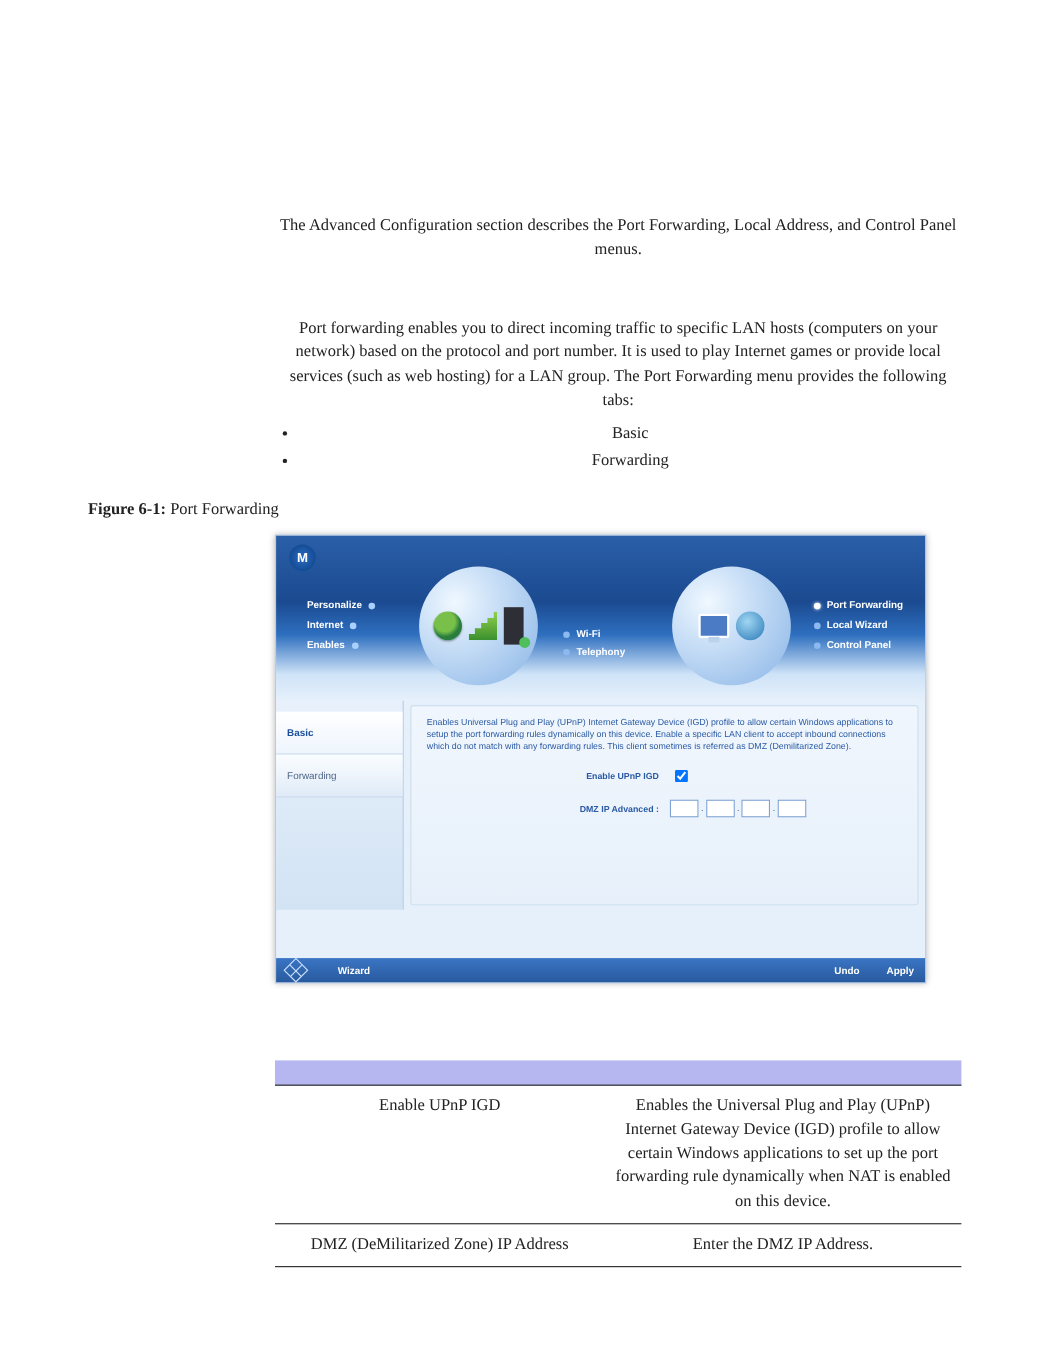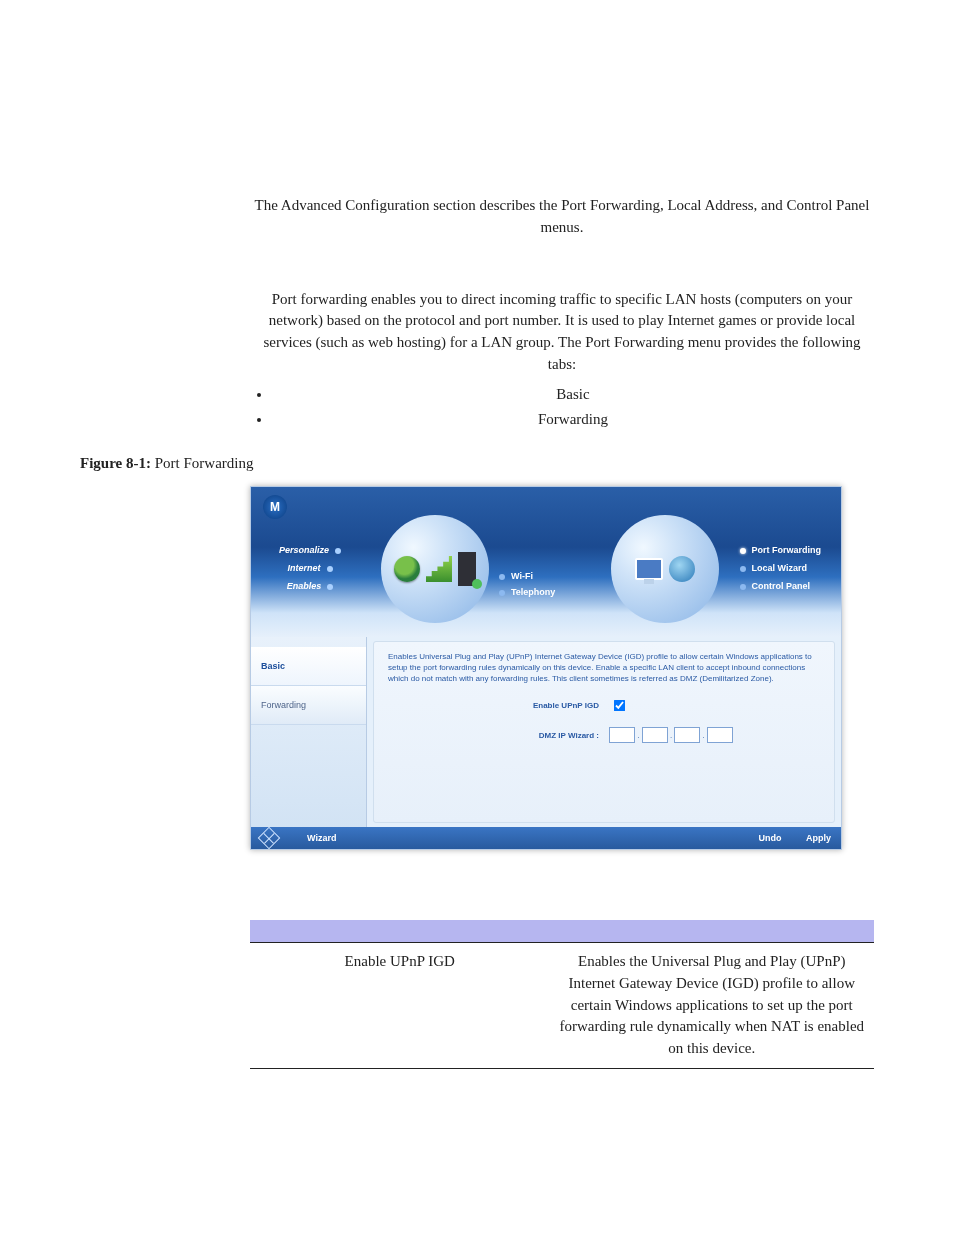--- a/index.html
+++ b/index.html
@@ -59,40 +59,39 @@
     left: 12px; top: 8px;
     width: 24px; height: 24px;
     border-radius: 50%;
     background: radial-gradient(#2b6fc4, #0a3c80);
     display: flex; align-items: center; justify-content: center;
     font-weight: bold; font-size: 12px;
   }
   .left-nav {
     position: absolute;
     left: 28px; top: 58px;
-    text-align: center;
+    text-align: left;
     font-size: 9px;
     font-weight: bold;
-    font-style: italic;
   }
   .left-nav div { margin-bottom: 8px; }
   .left-nav .dot, .right-nav .dot {
     display:inline-block; width:6px;height:6px; border-radius:50%;
     background:#a9d0ff; margin-left:6px; vertical-align:middle;
   }
   .right-nav .dot { margin-left:0; margin-right:6px; background:#8cb9f0;}
   .right-nav .dot.on { background:#fff; box-shadow:0 0 3px #fff;}
   .right-nav {
     position:absolute; right:20px; top:58px;
     font-size:9px; font-weight:bold; text-align:left;
   }
   .right-nav div { margin-bottom:8px; }
 
   .mid-nav {
-    position:absolute; left:248px; top:84px;
+    position:absolute; left:261px; top:84px;
     font-size:9px; font-weight:bold;
   }
   .mid-nav div { margin-bottom:6px; }
   .mid-nav .dot { display:inline-block;width:6px;height:6px;border-radius:50%;background:#8cb9f0;margin-right:6px;vertical-align:middle;}
 
   .bubble {
     position:absolute;
     width:108px;height:108px; border-radius:50%;
     background: radial-gradient(circle at 30% 30%, #f0f8ff 0%, #cfe3f8 30%, #89b4e6 100%);
     top:28px;
@@ -153,20 +152,21 @@
     border:1px solid #7fa3d4; background:#fff;
   }
   .shot .ftr {
     height:22px;
     background: linear-gradient(#3a75c4,#285a9e);
     display:flex; align-items:center;
     padding:0 10px;
     font-size:9px; font-weight:bold;
     color:#fff;
     justify-content:space-between;
+    margin-top:44px;
   }
   .ftr-left { display:flex; align-items:center; gap:30px;}
   .wiz-ic {
     width:14px;height:14px; border:1px solid #cfe3ff;
     background:
       linear-gradient(#cfe3ff,#cfe3ff) center/100% 1px no-repeat,
       linear-gradient(#cfe3ff,#cfe3ff) center/1px 100% no-repeat;
     transform:rotate(45deg);
   }
   .ftr-right span { margin-left:22px; cursor:pointer;}
@@ -201,21 +201,21 @@
     <p class="para">The Advanced Configuration section describes the Port Forwarding, Local Address, and Control Panel menus.</p>
 
     <p style="margin-bottom:6px">Port forwarding enables you to direct incoming traffic to specific LAN hosts (computers on your network) based on the protocol and port number. It is used to play Internet games or provide local services (such as web hosting) for a LAN group. The Port Forwarding menu provides the following tabs:</p>
     <ul class="bul">
       <li>Basic</li>
       <li>Forwarding</li>
     </ul>
   </div>
 
   <p class="fig-caption">
-    <span class="bold">Figure 8-1:</span>
+    <span class="bold">Figure 6-1:</span>
     <span>Port Forwarding</span>
   </p>
 
   <div class="shot-wrap">
     <div class="shot">
 
       <div class="hdr">
         <div class="logo-disc">M</div>
 
         <div class="left-nav">
@@ -254,21 +254,21 @@
         </div>
         <div class="content">
           <div class="desc">Enables Universal Plug and Play (UPnP) Internet Gateway Device (IGD) profile to allow certain Windows applications to setup the port forwarding rules dynamically on this device. Enable a specific LAN client to accept inbound connections which do not match with any forwarding rules. This client sometimes is referred as DMZ (Demilitarized Zone).</div>
 
           <div class="row">
             <div class="lab">Enable UPnP IGD</div>
             <div class="ctl"><input type="checkbox" checked="" style=""></div>
           </div>
 
           <div class="row ip">
-            <div class="lab">DMZ IP Wizard :</div>
+            <div class="lab">DMZ IP Advanced :</div>
             <div class="ctl">
               <input type="text" value="" style=""> .
               <input type="text" value="" style=""> .
               <input type="text" value="" style=""> .
               <input type="text" value="" style="">
             </div>
           </div>
         </div>
       </div>
 
@@ -289,18 +289,22 @@
   <div class="body-text" style="margin-top:70px">
     <table class="opt">
       <tbody>
           <tr>
             <th class="hdrbar" colspan="2"></th>
           </tr>
       <tr>
         <td class="optname">Enable UPnP IGD</td>
         <td>Enables the Universal Plug and Play (UPnP) Internet Gateway Device (IGD) profile to allow certain Windows applications to set up the port forwarding rule dynamically when NAT is enabled on this device.</td>
       </tr>
+      <tr>
+        <td class="optname">DMZ (DeMilitarized Zone) IP Address</td>
+        <td>Enter the DMZ IP Address.</td>
+      </tr>
     </tbody>
       </table>
 
   </div>
 
 </div>
 
 </body></html>

